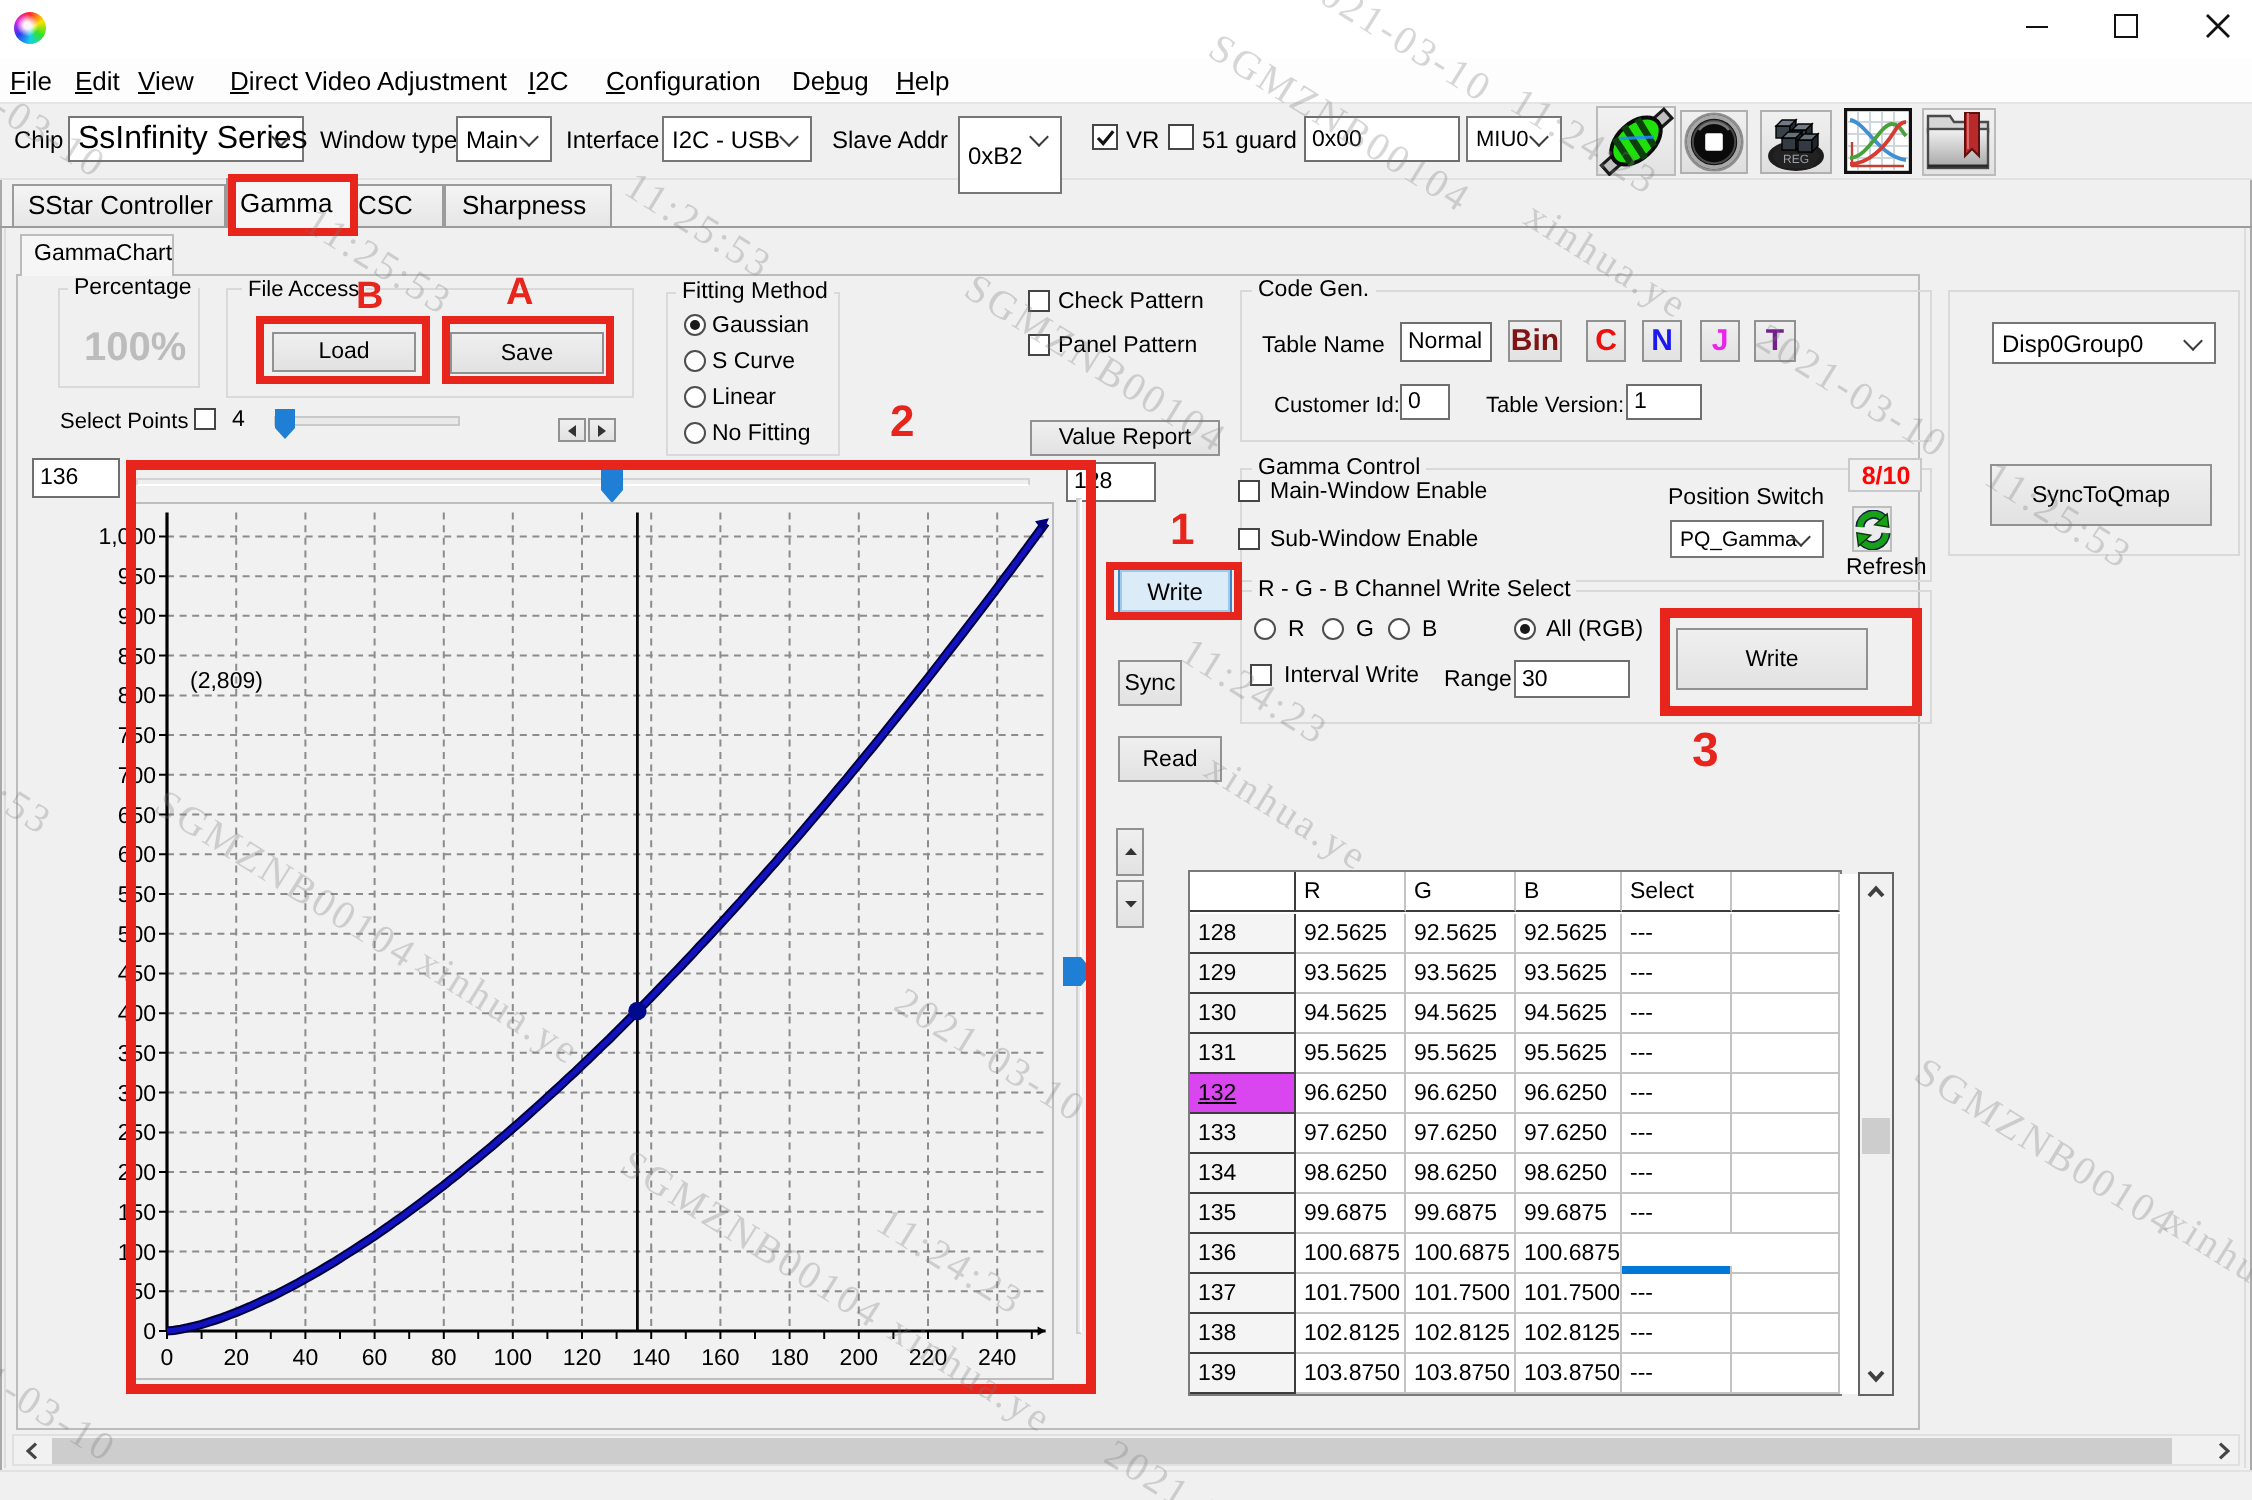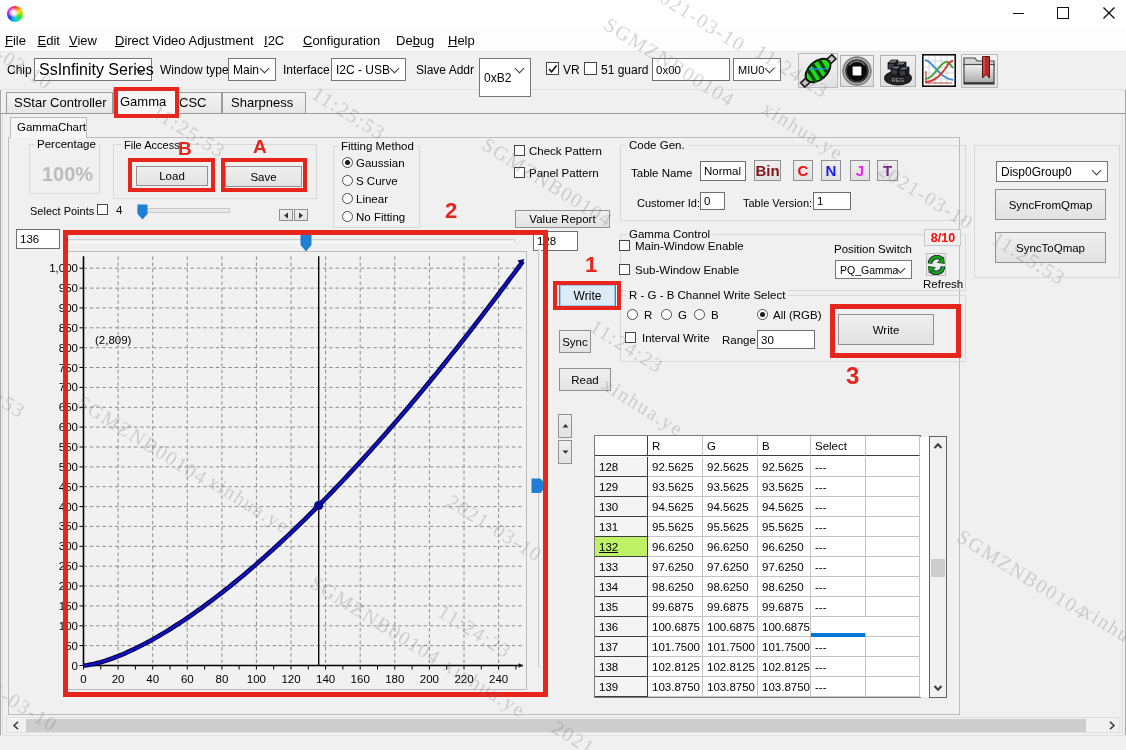--- a/index.html
+++ b/index.html
@@ -302,21 +302,20 @@
     </div>
 <div class="lbl" style="left:773px;top:309px">All (RGB)</div>
 <div class="cb" style="left:625px;top:332px"></div>
 <div class="lbl" style="left:642px;top:332px">Interval Write</div>
 <div class="lbl" style="left:722px;top:334px">Range</div>
 <div class="tb" style="left:757px;top:330px;width:58px;height:19px">30</div>
 <div class="btn" style="left:838px;top:314px;width:96px;height:31px">Write</div>
 <div class="gb" style="left:974px;top:145px;width:146px;height:133px"></div>
 <div class="cmb" style="left:996px;top:161px;width:112px;height:21px;font-size:12px">Disp0Group0</div>
 <div class="chev" style="left:1093px;top:167px"></div>
-<div class="btn" style="left:995px;top:189px;width:111px;height:31px">SyncFromQmap</div>
 <div class="btn" style="left:995px;top:232px;width:111px;height:31px">SyncToQmap</div>
 <div class="ab" style="left:594px;top:435px;width:327px;height:263px;border:1px solid #7a7a7a;background:#fff"></div>
 <div class="cell" style="left:595px;top:436px;width:53px;height:20px;border-bottom:1px solid #3c3c3c;border-right:1px solid #3c3c3c;"></div>
 <div class="cell" style="left:648px;top:436px;width:55px;height:20px;border-bottom:1px solid #3c3c3c;">R</div>
 <div class="cell" style="left:703px;top:436px;width:55px;height:20px;border-bottom:1px solid #3c3c3c;">G</div>
 <div class="cell" style="left:758px;top:436px;width:53px;height:20px;border-bottom:1px solid #3c3c3c;">B</div>
 <div class="cell" style="left:811px;top:436px;width:55px;height:20px;border-bottom:1px solid #3c3c3c;">Select</div>
 <div class="cell" style="left:866px;top:436px;width:54px;height:20px;border-bottom:1px solid #3c3c3c;"></div>
 <div class="cell" style="left:595px;top:457px;width:53px;height:20px;background:#f4f4f4;border-right:1px solid #3c3c3c;border-bottom:1px solid #3c3c3c;">128</div>
 <div class="cell" style="left:648px;top:457px;width:55px;height:20px;">92.5625</div>
@@ -335,21 +334,21 @@
 <div class="cell" style="left:703px;top:497px;width:55px;height:20px;">94.5625</div>
 <div class="cell" style="left:758px;top:497px;width:53px;height:20px;">94.5625</div>
 <div class="cell" style="left:811px;top:497px;width:55px;height:20px;">---</div>
 <div class="cell" style="left:866px;top:497px;width:54px;height:20px;"></div>
 <div class="cell" style="left:595px;top:517px;width:53px;height:20px;background:#f4f4f4;border-right:1px solid #3c3c3c;border-bottom:1px solid #3c3c3c;">131</div>
 <div class="cell" style="left:648px;top:517px;width:55px;height:20px;">95.5625</div>
 <div class="cell" style="left:703px;top:517px;width:55px;height:20px;">95.5625</div>
 <div class="cell" style="left:758px;top:517px;width:53px;height:20px;">95.5625</div>
 <div class="cell" style="left:811px;top:517px;width:55px;height:20px;">---</div>
 <div class="cell" style="left:866px;top:517px;width:54px;height:20px;"></div>
-<div class="cell" style="left:595px;top:537px;width:53px;height:20px;background:#bef264;border-right:1px solid #3c3c3c;border-bottom:1px solid #3c3c3c;text-decoration:underline;">132</div>
+<div class="cell" style="left:595px;top:537px;width:53px;height:20px;background:#d946ef;border-right:1px solid #3c3c3c;border-bottom:1px solid #3c3c3c;text-decoration:underline;">132</div>
 <div class="cell" style="left:648px;top:537px;width:55px;height:20px;">96.6250</div>
 <div class="cell" style="left:703px;top:537px;width:55px;height:20px;">96.6250</div>
 <div class="cell" style="left:758px;top:537px;width:53px;height:20px;">96.6250</div>
 <div class="cell" style="left:811px;top:537px;width:55px;height:20px;">---</div>
 <div class="cell" style="left:866px;top:537px;width:54px;height:20px;"></div>
 <div class="cell" style="left:595px;top:557px;width:53px;height:20px;background:#f4f4f4;border-right:1px solid #3c3c3c;border-bottom:1px solid #3c3c3c;">133</div>
 <div class="cell" style="left:648px;top:557px;width:55px;height:20px;">97.6250</div>
 <div class="cell" style="left:703px;top:557px;width:55px;height:20px;">97.6250</div>
 <div class="cell" style="left:758px;top:557px;width:53px;height:20px;">97.6250</div>
 <div class="cell" style="left:811px;top:557px;width:55px;height:20px;">---</div>

